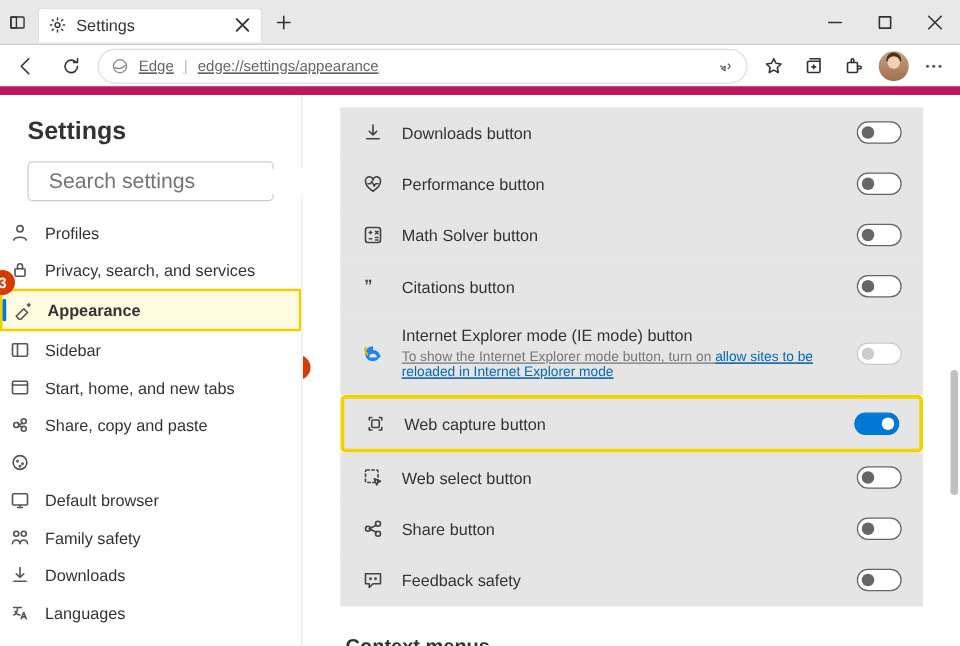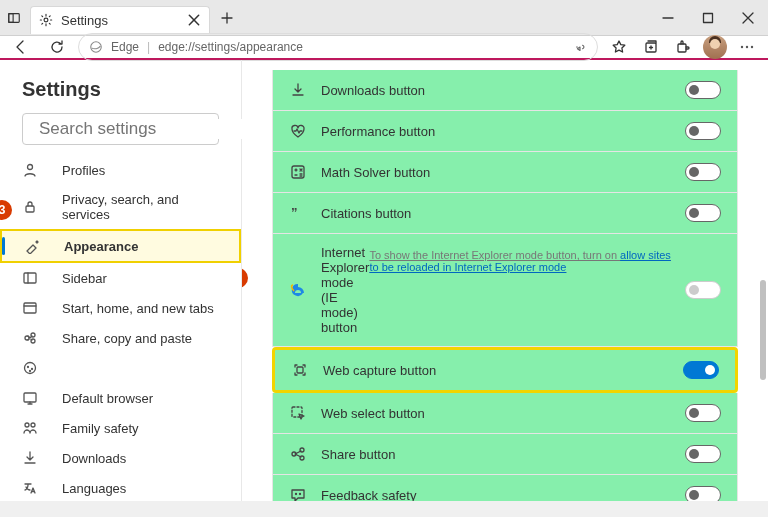--- a/index.html
+++ b/index.html
@@ -8,52 +8,52 @@
 .titlebar { height: 36px; background: #e8e8e8; display: flex; align-items: center; border-bottom: 1px solid #d0d0d0; }
 .tab-icon-sq { width: 28px; height: 36px; display:flex; align-items:center; justify-content:center; }
 .tab-icon-sq svg { width:14px; height:14px; }
 .tab { height: 28px; margin: 4px 0 0 2px; background: #fff; border-radius: 4px 4px 0 0; display: flex; align-items: center; padding: 0 8px; gap: 8px; min-width: 180px; border:1px solid #d8d8d8; border-bottom:none;}
 .tab .gear { width:14px; height:14px; }
 .tab .close { width:14px; height:14px; margin-left:auto; display:flex; align-items:center; justify-content:center; cursor:pointer;}
 .new-tab { width:30px; height:30px; display:flex; align-items:center; justify-content:center; margin-left:2px; cursor:pointer;}
 .win-controls { margin-left: auto; display:flex; }
 .win-btn { width: 40px; height: 36px; display:flex; align-items:center; justify-content:center; cursor:pointer;}
 
-.toolbar { height: 24px; background: #fff; display:flex; align-items:center; padding: 0 6px; gap:6px; border-bottom:2px solid #be185d;}
+.toolbar { height: 40px; background: #fff; display:flex; align-items:center; padding: 0 6px; gap:6px; border-bottom:7px solid #be185d;text-decoration:underline;}
 .tb-btn { width:30px; height:30px; display:flex; align-items:center; justify-content:center; border-radius:4px; cursor:pointer;}
 .addr { flex:1; height:28px; border:1px solid #ddd; border-radius:14px; display:flex; align-items:center; padding:0 10px; gap:8px; color:#666; font-size:12px;}
 .addr .edge-logo { width:14px; height:14px; }
 .addr .sep { color:#bbb; }
 .tb-right { display:flex; gap:2px; align-items:center;}
 .avatar { width:24px; height:24px; border-radius:50%; background: linear-gradient(#c8a080,#a07050); position:relative;}
 .avatar::after{content:"";position:absolute;top:4px;left:7px;width:10px;height:10px;border-radius:50%;background:#f0d0b0;}
 .avatar::before{content:"";position:absolute;top:1px;left:6px;width:12px;height:7px;border-radius:6px 6px 0 0;background:#4a3020;}
 
 .content { display:flex; height: calc(517px - 76px); background:#fff; }
 .sidebar { width: 242px; border-right: 1px solid #e8e8e8; display:flex; flex-direction:column; }
 .sidebar h1 { font-size: 20px; font-weight:600; padding: 18px 22px 12px; }
 .search-box { margin: 0 22px 10px; height:32px; border:1px solid #ccc; border-radius:4px; display:flex; align-items:center; padding:0 8px; gap:8px; color:#888;}
 .search-box input { border:none; outline:none; flex:1; font-size:17px; }
 .nav { flex:1; overflow-y:auto; padding-bottom:10px;}
-.nav-item { display:flex; align-items:center; gap:24px; padding: 7px 22px; cursor:pointer; position:relative; font-size:13px;}
+.nav-item { display:flex; align-items:center; gap:12px; padding: 7px 8px; cursor:pointer; position:relative; font-size:13px;}
 .nav-item.selected { background:#fffbe0; border: 2px solid #f0d000; border-right:2px solid #f0d000;font-weight:bold; }
 .nav-item.selected::before { content:""; position:absolute; left:0; top:6px; bottom:6px; width:3px; background:#0078d4; border-radius:2px;}
 .nav-item .icon { width:16px; height:16px; color:#555; flex-shrink:0;}
 
 .main { flex:1; overflow-y:auto; padding: 10px 30px 20px 30px; position:relative;}
 .scroll-track { position:absolute; right:2px; top:220px; width:6px; height:100px; background:#c0c0c0; border-radius:3px;}
 
-.row { border:1px solid #e5e5e5; border-top:none; padding:11px 16px; display:flex; align-items:center; gap:14px; font-size:13px; background:#86efac;}
+.row { border:1px solid #e5e5e5; border-top:none; padding:11px 16px; display:flex; align-items:center; gap:14px; font-size:13px; background:#e5e5e5;}
 .row:first-of-type { border-top:1px solid #e5e5e5; border-radius:4px 4px 0 0;}
 .row:last-of-type { border-radius:0 0 4px 4px; }
 .row .icon { width:18px; height:18px; color:#444; flex-shrink:0;}
 .row .label { flex:1; }
 .row .sub { font-size:11px; color:#777; margin-top:4px;text-decoration:underline;}
 .row .sub a { color:#0067c0; text-decoration:underline;}
-.row .col { display:flex; flex-direction:row; flex:1;}
+.row .col { display:flex; flex-direction:column; flex:1;}
 
 .row.hl { border:3px solid #f2d400; border-radius:4px;}
 
 .toggle { width:36px; height:18px; border-radius:9px; position:relative; cursor:pointer; flex-shrink:0;}
 .toggle.off { background:#fff; border:1px solid #666;}
 .toggle.off::after { content:""; position:absolute; width:10px; height:10px; border-radius:50%; background:#666; top:3px; left:3px;}
 .toggle.on { background:#0078d4; border:1px solid #0078d4;}
 .toggle.on::after { content:""; position:absolute; width:10px; height:10px; border-radius:50%; background:#fff; top:3px; right:3px;}
 .toggle.disabled { border-color:#ccc;}
 .toggle.disabled::after { background:#ccc;}

